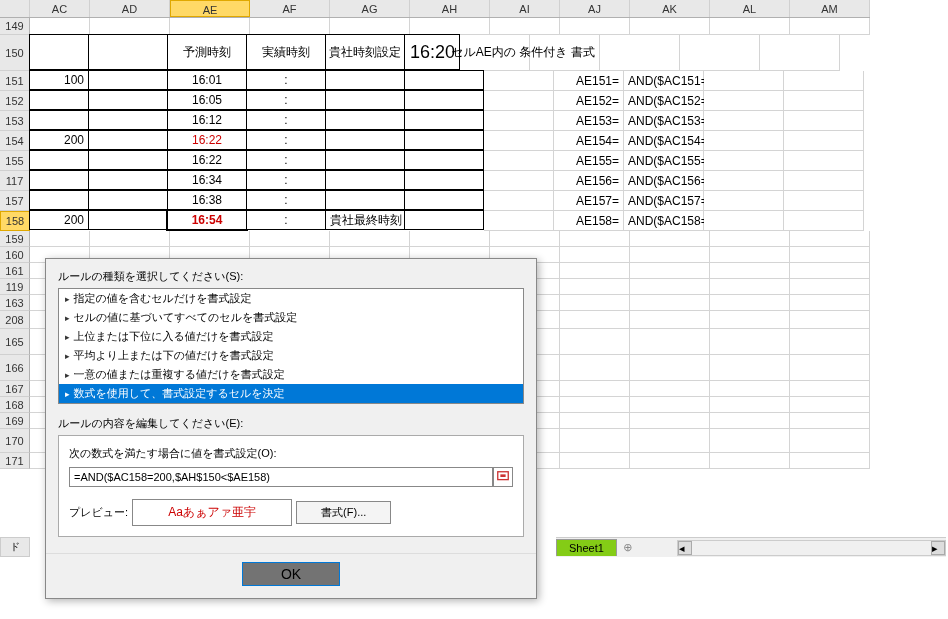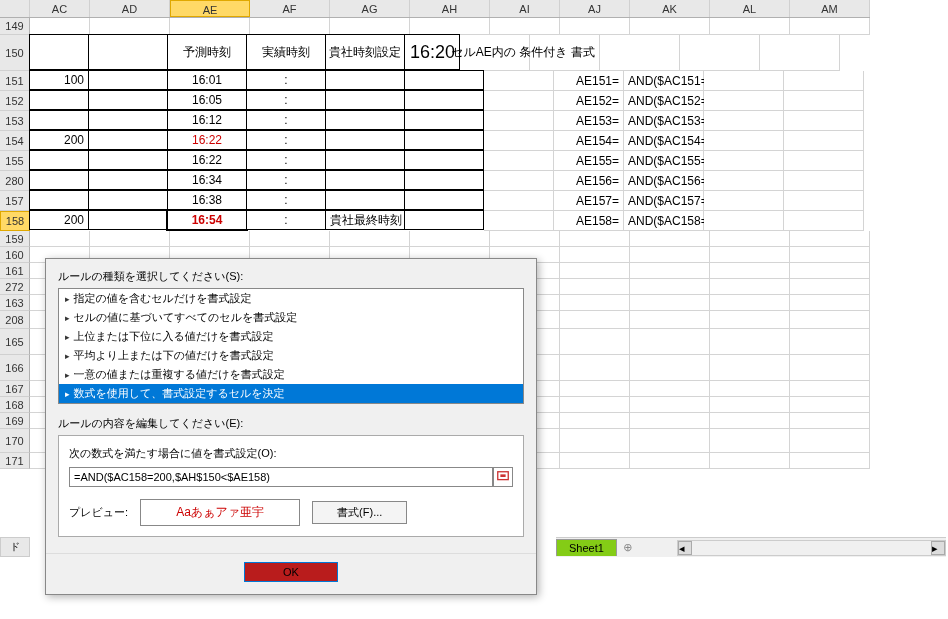--- a/index.html
+++ b/index.html
@@ -38,27 +38,27 @@
 .rule-type::before { content: "▸"; font-size: 9px; margin-right: 4px; color: #333; }
 .rule-type.selected { background: #0078d7; color: #fff; }
 .rule-type.selected::before { color: #fff; }
 
 .rule-edit-box { border: 1px solid #aaa; background: #fff; padding: 10px; margin-bottom: 6px; }
 .formula-row { display: flex; align-items: center; margin-top: 6px; }
 .formula-input { flex: 1; border: 1px solid #888; padding: 2px 4px; font-size: 11px; height: 20px; }
 .range-picker { width: 20px; height: 20px; border: 1px solid #888; margin-left: 0; display: flex; align-items: center; justify-content: center; cursor: pointer; background: #fff; }
 .range-picker svg { width: 14px; height: 14px; }
 
-.preview-row { display: flex; align-items: center; gap: 12px; margin-top: 12px; }
+.preview-row { display: flex; align-items: center; gap: 4px; margin-top: 12px; }
 .preview-label { font-size: 11px; }
 .preview-box { border: 1px solid #888; background: #fff; padding: 4px 20px; color: #c00; font-size: 12px; min-width: 160px; text-align: center; }
 .format-btn { padding: 3px 24px; border: 1px solid #888; background: #f4f4f4; font-size: 11px; cursor: pointer; }
 
 .dialog-buttons { display: flex; justify-content: center; gap: 20px; padding: 8px 0 12px; border-top: 1px solid #ddd; }
-.dialog-btn { padding: 3px 38px; border: 1px solid #888; background: #b91c1c; font-size: 11px; cursor: pointer; }
+.dialog-btn { padding: 3px 38px; border: 1px solid #888; background: #737373; font-size: 14px; cursor: pointer; }
 .dialog-btn.primary { border: 1px solid #0078d7; }
 
 
 .sheet-tabs { position: absolute; bottom: 62px; left: 556px; display: flex; align-items: center; background: #f0f0f0; border-top: 1px solid #ccc; height: 20px; width: 390px; }
 .sheet-tab { background: #84cc16; border: 1px solid #999; border-bottom: none; padding: 2px 12px; font-size: 11px; margin-right: 2px; }
 .sheet-add { width: 18px; height: 16px; display: flex; align-items: center; justify-content: center; color: #888; }
 .hscroll { flex: 1; margin-left: 40px; height: 16px; background: #f0f0f0; border: 1px solid #ccc; position: relative; }
 .hscroll-thumb { position: absolute; left: 0; width: 14px; height: 14px; background: #ddd; border: 1px solid #aaa; }
 .hscroll-arrow { position: absolute; right: 0; width: 14px; height: 14px; background: #ddd; border: 1px solid #aaa; }
 
@@ -84,27 +84,27 @@
 </div>
 
 <div class="row-headers" id="rowHeaders">
     <div class="row-header" style="height: 17px;">149</div>
     <div class="row-header" style="height: 36px;">150</div>
     <div class="row-header" style="height: 20px;">151</div>
     <div class="row-header" style="height: 20px;">152</div>
     <div class="row-header" style="height: 20px;">153</div>
     <div class="row-header" style="height: 20px;">154</div>
     <div class="row-header" style="height: 20px;">155</div>
-    <div class="row-header" style="height: 20px;">280</div>
+    <div class="row-header" style="height: 20px;">117</div>
     <div class="row-header" style="height: 20px;">157</div>
     <div class="row-header selected" style="height: 20px;">158</div>
     <div class="row-header" style="height: 16px;">159</div>
     <div class="row-header" style="height: 16px;">160</div>
     <div class="row-header" style="height: 16px;">161</div>
-    <div class="row-header" style="height: 16px;">272</div>
+    <div class="row-header" style="height: 16px;">119</div>
     <div class="row-header" style="height: 16px;">163</div>
     <div class="row-header" style="height: 18px;">208</div>
     <div class="row-header" style="height: 26px;">165</div>
     <div class="row-header" style="height: 26px;">166</div>
     <div class="row-header" style="height: 16px;">167</div>
     <div class="row-header" style="height: 16px;">168</div>
     <div class="row-header" style="height: 16px;">169</div>
     <div class="row-header" style="height: 24px;">170</div>
     <div class="row-header" style="height: 16px;">171</div>
   </div>

